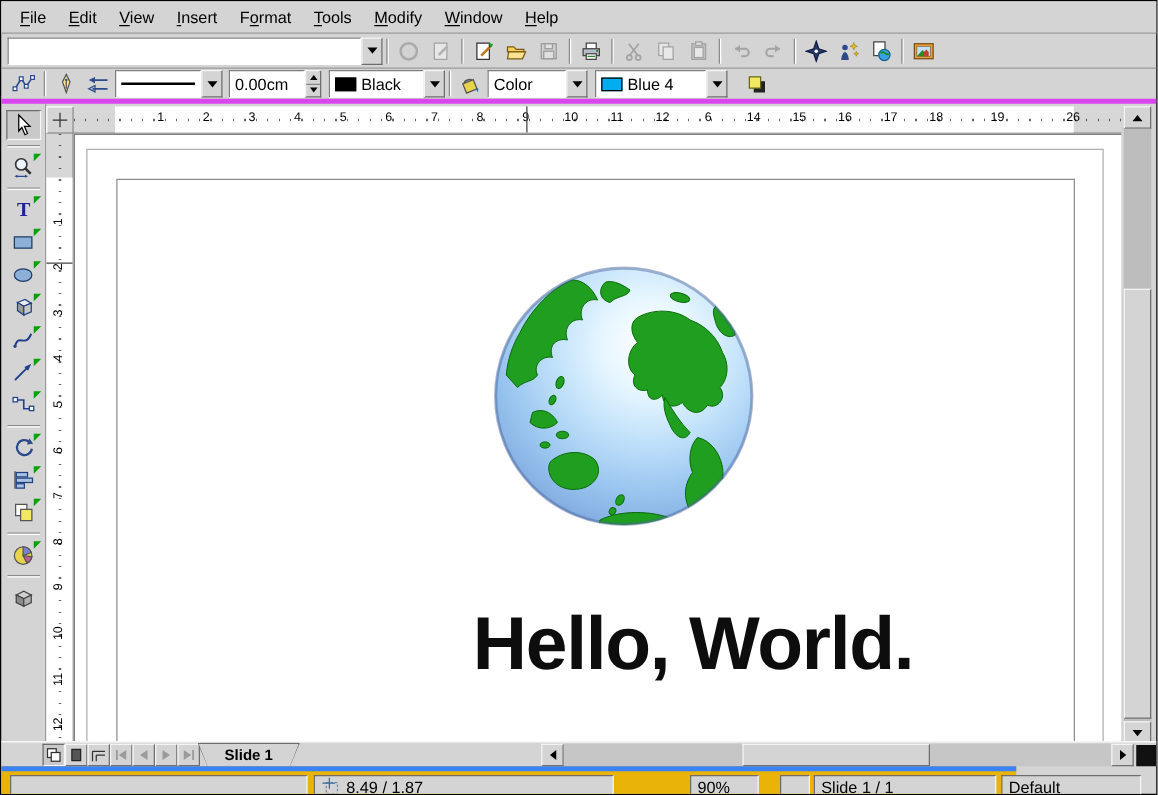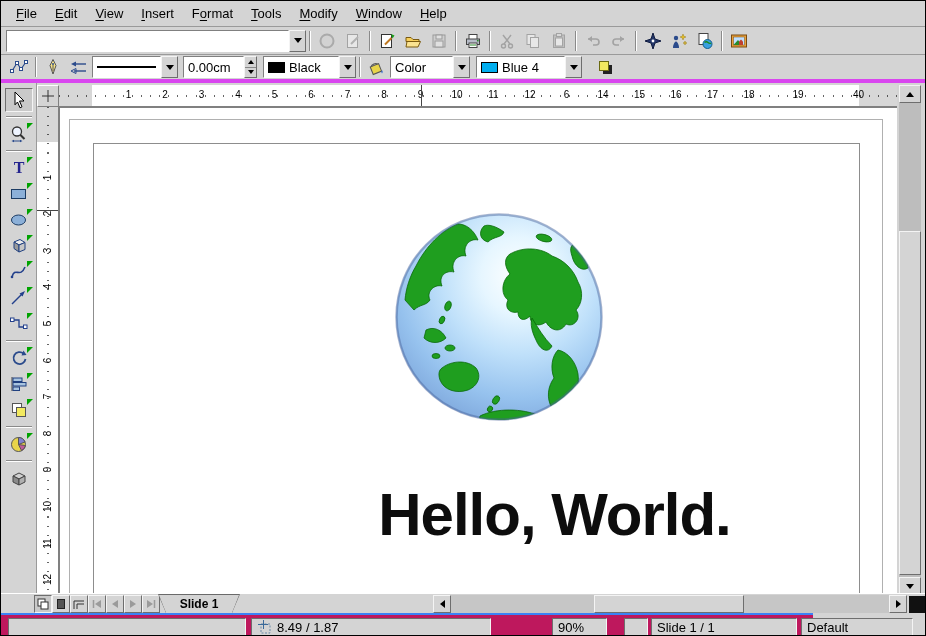--- a/index.html
+++ b/index.html
@@ -66,21 +66,21 @@
   #vscroll .thumb{position:absolute;left:0;top:146px;width:22px;height:344px;}
   #tabbar{position:absolute;left:0;top:592px;width:926px;height:20px;background:#d4d4d4;border-top:1px solid #fff;}
   .mini{position:absolute;top:1px;width:18px;height:18px;display:flex;align-items:center;justify-content:center;}
   #slide-tab{position:absolute;left:157px;top:0;height:19px;width:82px;background:#6a6a6a;clip-path:polygon(0 0,100% 0,calc(100% - 8px) 100%,8px 100%);}
   #slide-tab .tab-inner{position:absolute;left:1px;top:1px;right:1px;bottom:0;background:#d4d4d4;clip-path:polygon(0 0,100% 0,calc(100% - 7px) 100%,7px 100%);display:flex;align-items:center;justify-content:center;font-weight:bold;font-size:12px;}
   #hscroll{position:absolute;left:432px;top:1px;width:474px;height:18px;}
   #hscroll .track{position:absolute;left:18px;top:0;width:438px;height:18px;background:#c6c6c6;}
   #hscroll .thumb{position:absolute;left:161px;top:0;width:150px;height:18px;}
   #corner-resize{position:absolute;left:908px;top:2px;width:16px;height:17px;background:#111;}
   
-  #statusbar{position:absolute;left:0;top:612px;width:812px;height:24px;border-top:2px solid #3b82f6;background:#be185d;}
+  #statusbar{position:absolute;left:0;top:612px;width:812px;height:24px;border-top:4px solid #3b82f6;background:#eab308;}
   .spanel{position:absolute;top:3px;height:18px;display:flex;align-items:center;padding:0 5px;font-size:13px;white-space:nowrap;background:#d4d4d4;}
   svg{display:block;}
 </style>
 </head>
 <body>
 
 <div id="app">
 
   <div id="menubar" class="row">
       <span class="menu-item"><u>F</u>ile</span>
@@ -441,21 +441,21 @@
         <span class="hnum" style="left: 434.5px;">11</span>
         <span class="hnum" style="left: 471px;">12</span>
         <span class="hnum" style="left: 507.5px;">6</span>
         <span class="hnum" style="left: 544px;">14</span>
         <span class="hnum" style="left: 580.5px;">15</span>
         <span class="hnum" style="left: 617px;">16</span>
         <span class="hnum" style="left: 653.5px;">17</span>
         <span class="hnum" style="left: 690px;">18</span>
         <span class="hnum" style="left: 739px;">19</span>
         <span class="hnum" style="left: 763px; margin-top: 48px;">20</span>
-        <span class="hnum" style="left: 799.5px;">40</span>
+        <span class="hnum" style="left: 799.5px;">26</span>
       </div>
     <div id="h-cursor"></div>
   </div>
   <div id="vruler">
     <div class="page"></div>
     <div class="ticks"></div>
     <div id="vruler-nums">
         <span class="vnum" style="top: 64.6px;">1</span>
         <span class="vnum" style="top: 101.2px;">2</span>
         <span class="vnum" style="top: 137.8px;">3</span>

